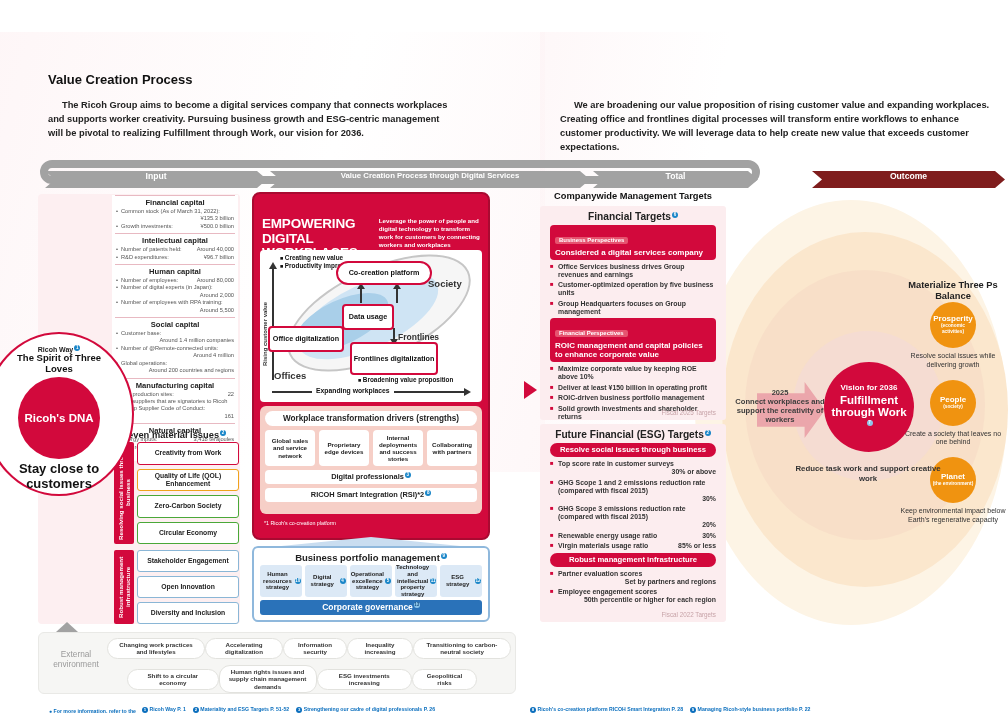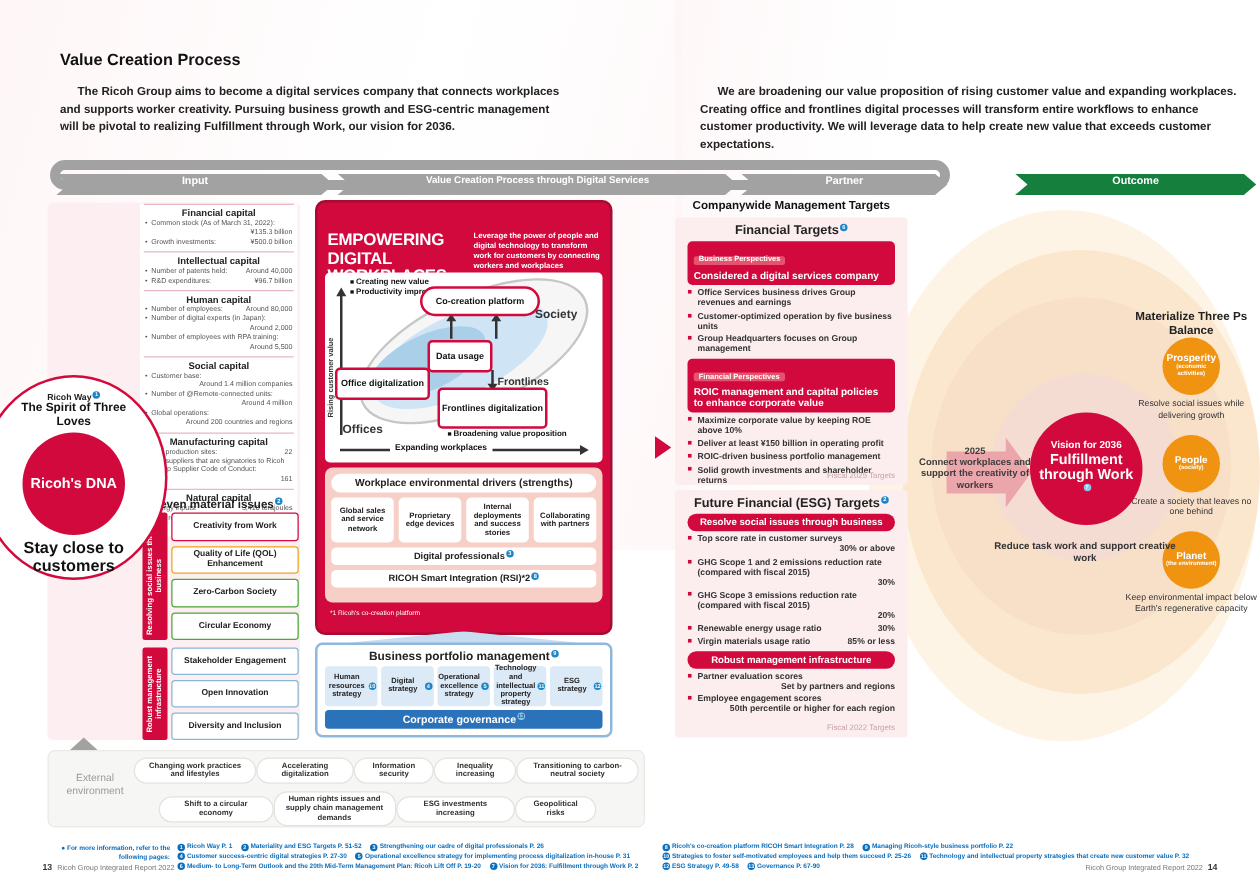--- a/index.html
+++ b/index.html
@@ -1,38 +1,38 @@
 <!DOCTYPE html>
 <html><head>
 <meta charset="utf-8">
 <style>
   * { box-sizing: border-box; margin: 0; padding: 0; }
   html,body { width:1008px; height:713px; }
   body { position:relative; background:#fff; font-family:"Liberation Sans","DejaVu Sans",sans-serif; color:#222; overflow:hidden; }
-  .abs { position:absolute; }
+  .abs { position:absolute;margin-top:32px; }
 
   
   .sweep1 { left:0; top:150; width:545px; height:440px; background:linear-gradient(105deg,#fdeff1 0%,#ffffff 55%,#fdf1f3 100%); opacity:.55; z-index:0; }
   .sweep2 { left:540px; top:170; width:200px; height:420px; background:linear-gradient(100deg,#fdf0f2 0%,#ffffff 70%); opacity:.5; z-index:0; }
 
   
   .page-title { left:48px; top:40px; font-size:13px; font-weight:bold; color:#111; z-index:3; }
   .intro { font-size:9.3px; font-weight:bold; line-height:1.5; color:#222; text-indent:14px; z-index:3; }
   .intro-left { left:48px; top:67px; width:400px; }
   .intro-right { left:560px; top:67px; width:432px; }
 
   
   .loop-tube { left:40px; top:128px; width:720px; height:24px; border:8px solid #a2a2a2; border-radius:16px; z-index:1; }
   .chev { top:139px; height:17px; display:flex; align-items:flex-start; justify-content:center; color:#fff; font-weight:bold; z-index:2;
           clip-path:polygon(0 0, calc(100% - 10px) 0, 100% 50%, calc(100% - 10px) 100%, 0 100%, 10px 50%); }
   .chev-gray { background:#a2a2a2; }
   .chev-input { left:45px; width:222px; font-size:8.6px; }
   .chev-vcp { left:270px; width:320px; font-size:7.8px; }
   .chev-output { left:593px; width:165px; font-size:8.6px; }
-  .chev-outcome { left:812px; width:193px; font-size:8.6px; background:#15803d; }
+  .chev-outcome { left:812px; width:193px; font-size:8.6px; background:#7f1d1d; }
 
   
   .sup { display:inline-block; min-width:6px; height:6px; line-height:6px; border-radius:50%; background:#1a86c8; color:#fff;
          font-size:4.5px; font-weight:bold; text-align:center; vertical-align:super; margin-left:1px; }
   .sup:empty { display:none; }
 
   
   .input-panel { left:38px; top:162px; width:202px; height:430px; background:#fdeff1; border-radius:4px; z-index:1; }
   .capitals { position:absolute; left:74px; top:1px; width:126px; background:#fff; padding:0 3px; }
   .cap { border-top:1px solid #e8b9c2; padding:2px 1px 3px; }
@@ -203,21 +203,21 @@
 <p class="abs intro intro-right">We are broadening our value proposition of rising customer value and expanding workplaces. Creating office and frontlines digital processes will transform entire workflows to enhance customer productivity. We will leverage data to help create new value that exceeds customer expectations.</p>
 
 <div class="abs loop-tube"></div>
 <div class="abs chev chev-gray chev-input">
     <span>Input</span>
   </div>
 <div class="abs chev chev-gray chev-vcp">
     <span>Value Creation Process through Digital Services</span>
   </div>
 <div class="abs chev chev-gray chev-output">
-    <span>Partner</span>
+    <span>Total</span>
   </div>
 <div class="abs chev chev-outcome">
     <span>Outcome</span>
   </div>
 
 <div class="abs input-panel">
   <div class="capitals">
     <section class="cap">
       <h3>Financial capital</h3>
       <div>
@@ -374,21 +374,21 @@
     <div class="node n-front">Frontlines digitalization</div>
     <div class="arr-v up" style="left:100px;top:38px;height:15px;"></div>
     <div class="arr-v up" style="left:136px;top:38px;height:15px;"></div>
     <div class="arr-h left" style="left:62px;top:86px;width:20px;"></div>
     <div class="arr-v down" style="left:133px;top:78px;height:12px;"></div>
     <div class="xaxis"></div>
     <div class="xnote">Broadening value proposition</div>
     <div class="xlab">Expanding workplaces</div>
   </div>
   <div class="drivers">
-    <div class="drv-title">Workplace environmental drivers (strengths)</div>
+    <div class="drv-title">Workplace transformation drivers (strengths)</div>
     <div class="drv-row">
 
     <div class="drv-box">Global sales and service network</div>
         <div class="drv-box">Proprietary edge devices</div>
         <div class="drv-box">Internal deployments and success stories</div>
         <div class="drv-box">Collaborating with partners</div>
       </div>
     <div class="drv-wide"><span>Digital professionals</span><span class="sup">3</span></div>
     <div class="drv-wide"><span>RICOH Smart Integration (RSI)*2</span><span class="sup">8</span></div>
   </div>

